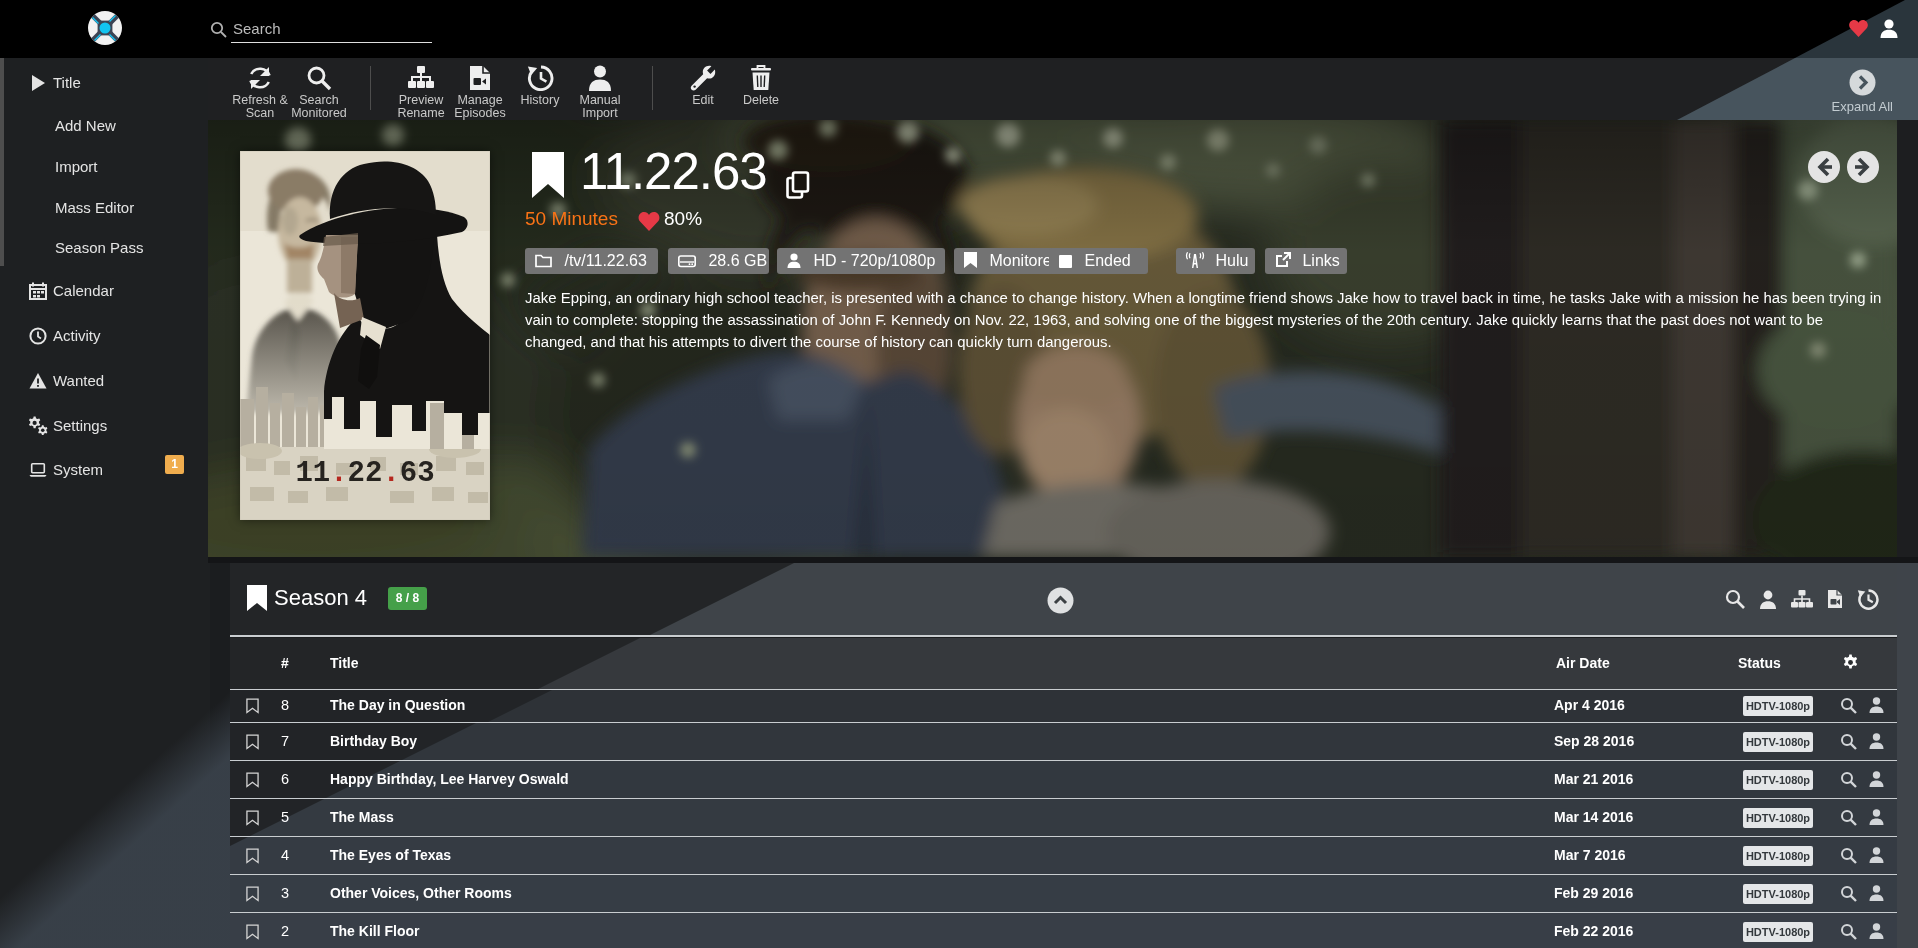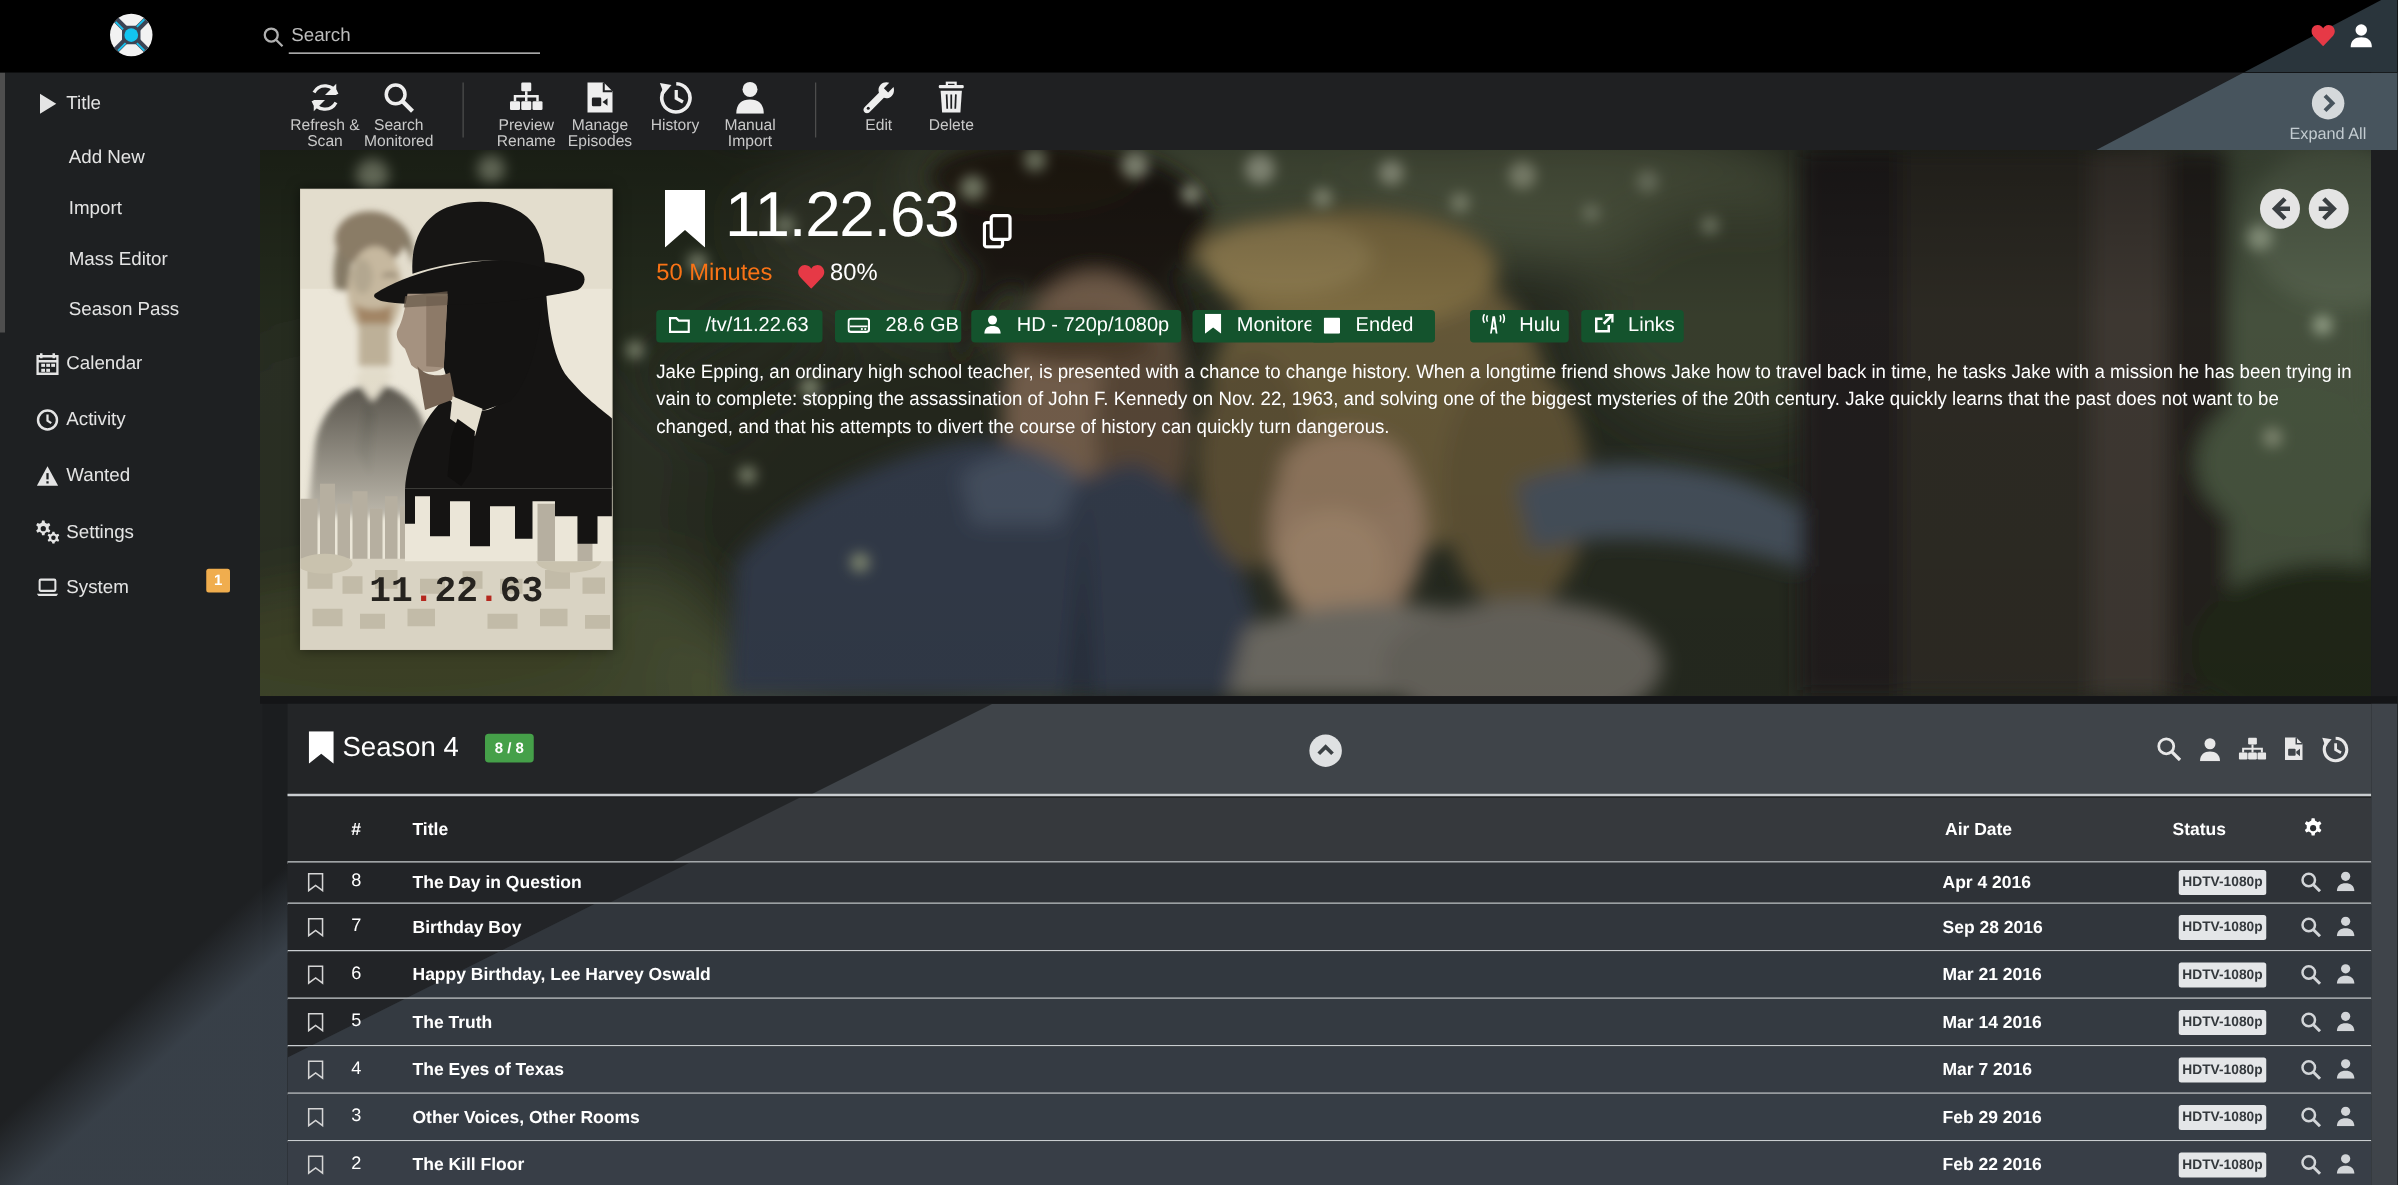--- a/index.html
+++ b/index.html
@@ -27,21 +27,21 @@
 #toolbar .diag { left:0; top:0; width:1710px; height:62px; background:#47545d; clip-path:polygon(1587px 0,1710px 0,1710px 62px,1469px 62px); }
 .tbi { position:absolute; top:7px; text-align:center; color:#c9c9c9; font-size:12.5px; line-height:12.5px; }
 .tbi svg { display:block; margin:0 auto 3px; }
 .tbsep { position:absolute; top:8px; width:1px; height:44px; background:#4d4d4d; }
 #expandall { position:absolute; right:25px; top:11px; text-align:center; color:#c3ccd1; font-size:13px; }
 
 
 #hero { left:208px; top:120px; width:1689px; height:437px; background:#15171a; overflow:hidden; z-index:6; }
 #heroright { left:1897px; top:120px; width:21px; height:437px; background:#1d1e20; z-index:6; }
 #poster { left:32px; top:31px; width:250px; height:369px; box-shadow:0 0 10px rgba(0,0,0,.5); }
-.tag { position:absolute; top:0; height:26px; background:#14532d; border-radius:3px; color:#fff; font-size:16px; line-height:26px; white-space:nowrap; }
+.tag { position:absolute; top:0; height:26px; background:#737373; border-radius:3px; color:#fff; font-size:16px; line-height:26px; white-space:nowrap; }
 .tag svg { vertical-align:-2px; }
 #desc { position:absolute; left:317px; top:167px; width:1600px; white-space:nowrap; color:#fff; font-size:15.5px; line-height:22px; transform:scaleX(0.963); transform-origin:0 0; }
 .navarrow { position:absolute; top:31px; width:32px; height:32px; border-radius:50%; background:#e4e4e4; }
 
 
 #card { left:230px; top:563px; width:1667px; height:385px; z-index:6; }
 #shead { left:0; top:0; width:1667px; height:73px; background:#232527; }
 #shead .diag { left:0; top:0; width:1667px; height:73px; background:#3f4449; clip-path:polygon(564px 0,1667px 0,1667px 73px,418px 73px); }
 .sline { position:absolute; left:0; width:1667px; height:2px; background:#c9cdd0; }
 #thead { left:0; top:75px; width:1667px; height:52px; background:#232527; color:#fff; font-size:14px; font-weight:bold; }
@@ -657,21 +657,21 @@
         </svg>
     </div>
     <div class="sline" style="top:235px;height:1.5px"></div>
 
     <div class="row" style="top:236px">
       <div class="diag" style="background:#343a41;clip-path:polygon(94px 0,1667px 0,1667px 38px,18px 38px)"></div>
       <svg class="bm" style="top:11px" width="13" height="16" viewBox="0 0 14 17">
           <path d="M1 1 H13 V15.5 L7 11 L1 15.5 Z" fill="none" stroke="#d5d5d5" stroke-width="1.4"></path>
         </svg>
       <div class="num">5</div>
-        <div class="ttl">The Truth</div>
+        <div class="ttl">The Mass</div>
       <div class="date">Mar 14 2016</div>
         <div class="badge">HDTV-1080p</div>
       <svg class="ic1" width="17" height="17" viewBox="0 0 17 17">
           <circle cx="7" cy="7" r="5" fill="none" stroke="#d2d5d8" stroke-width="2"></circle>
           <line x1="10.6" y1="10.6" x2="16" y2="16" stroke="#d2d5d8" stroke-width="2.4"></line>
         </svg>
       <svg class="ic2" width="15" height="16" viewBox="0 0 15 16">
           <circle cx="7.5" cy="4" r="3.7" fill="#d2d5d8"></circle>
           <path d="M0.5 16 C0.5 11.5 3.5 9.5 7.5 9.5 C11.5 9.5 14.5 11.5 14.5 16 Z" fill="#d2d5d8"></path>
         </svg>

